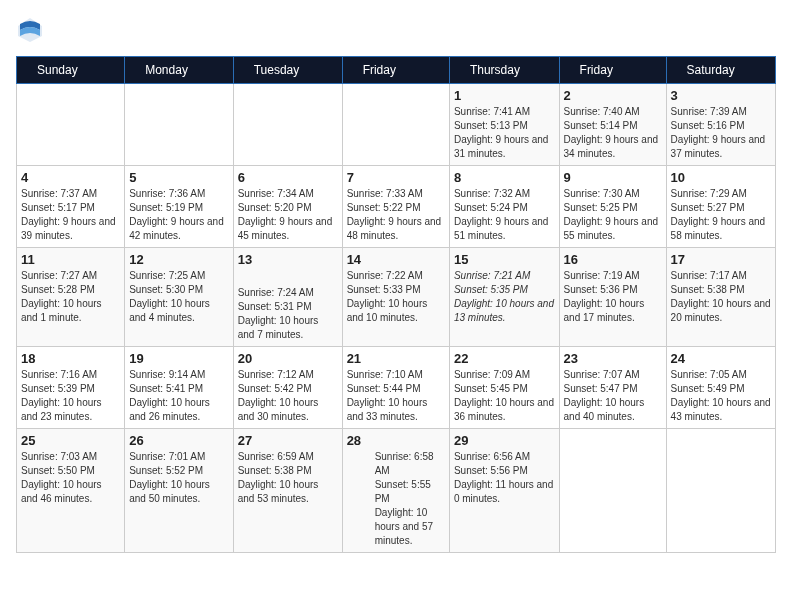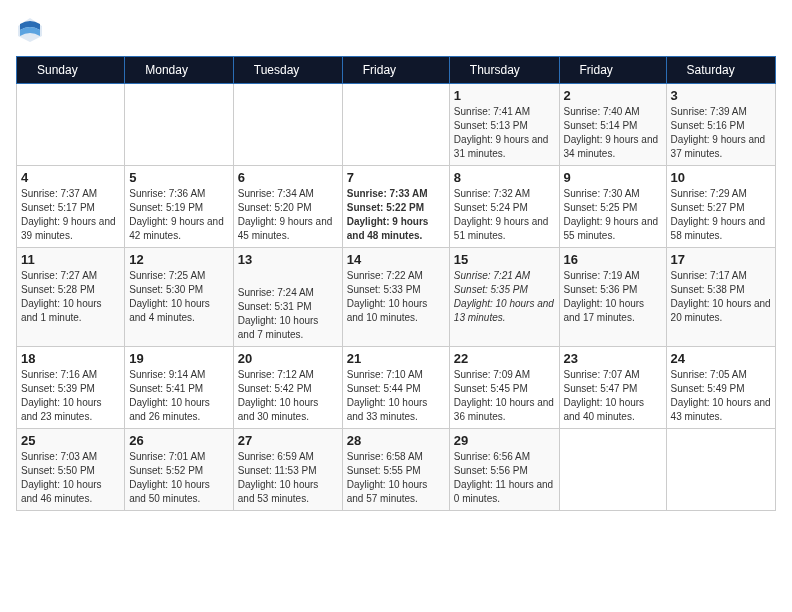--- a/index.html
+++ b/index.html
@@ -160,21 +160,21 @@
 Daylight: 9 hours and 42 minutes.</div>
         </td>
         <td>
           <span class="day-number">6</span>
           <div class="day-info" style="white-space: pre-line;">Sunrise: 7:34 AM
 Sunset: 5:20 PM
 Daylight: 9 hours and 45 minutes.</div>
         </td>
         <td>
           <span class="day-number">7</span>
-          <div class="day-info" style="white-space: pre-line; font-weight: bold;">Sunrise: 7:33 AM
+          <div class="day-info" style="white-space: pre-line;">Sunrise: 7:33 AM
 Sunset: 5:22 PM
 Daylight: 9 hours and 48 minutes.</div>
         </td>
         <td>
           <span class="day-number">8</span>
           <div class="day-info" style="white-space: pre-line;">Sunrise: 7:32 AM
 Sunset: 5:24 PM
 Daylight: 9 hours and 51 minutes.</div>
         </td>
         <td>
@@ -287,26 +287,26 @@
         </td>
         <td>
           <span class="day-number">26</span>
           <div class="day-info" style="white-space: pre-line;">Sunrise: 7:01 AM
 Sunset: 5:52 PM
 Daylight: 10 hours and 50 minutes.</div>
         </td>
         <td>
           <span class="day-number">27</span>
           <div class="day-info" style="white-space: pre-line;">Sunrise: 6:59 AM
-Sunset: 11:53 PM
+Sunset: 5:38 PM
 Daylight: 10 hours and 53 minutes.</div>
         </td>
         <td>
           <span class="day-number">28</span>
-          <div class="day-info" style="white-space: pre-line;">Sunrise: 6:58 AM
+          <div class="day-info" style="white-space: pre-line; margin-left: 28px;">Sunrise: 6:58 AM
 Sunset: 5:55 PM
 Daylight: 10 hours and 57 minutes.</div>
         </td>
         <td>
           <span class="day-number">29</span>
           <div class="day-info" style="white-space: pre-line;">Sunrise: 6:56 AM
 Sunset: 5:56 PM
 Daylight: 11 hours and 0 minutes.</div>
         </td>
         <td class="empty-cell"></td>

